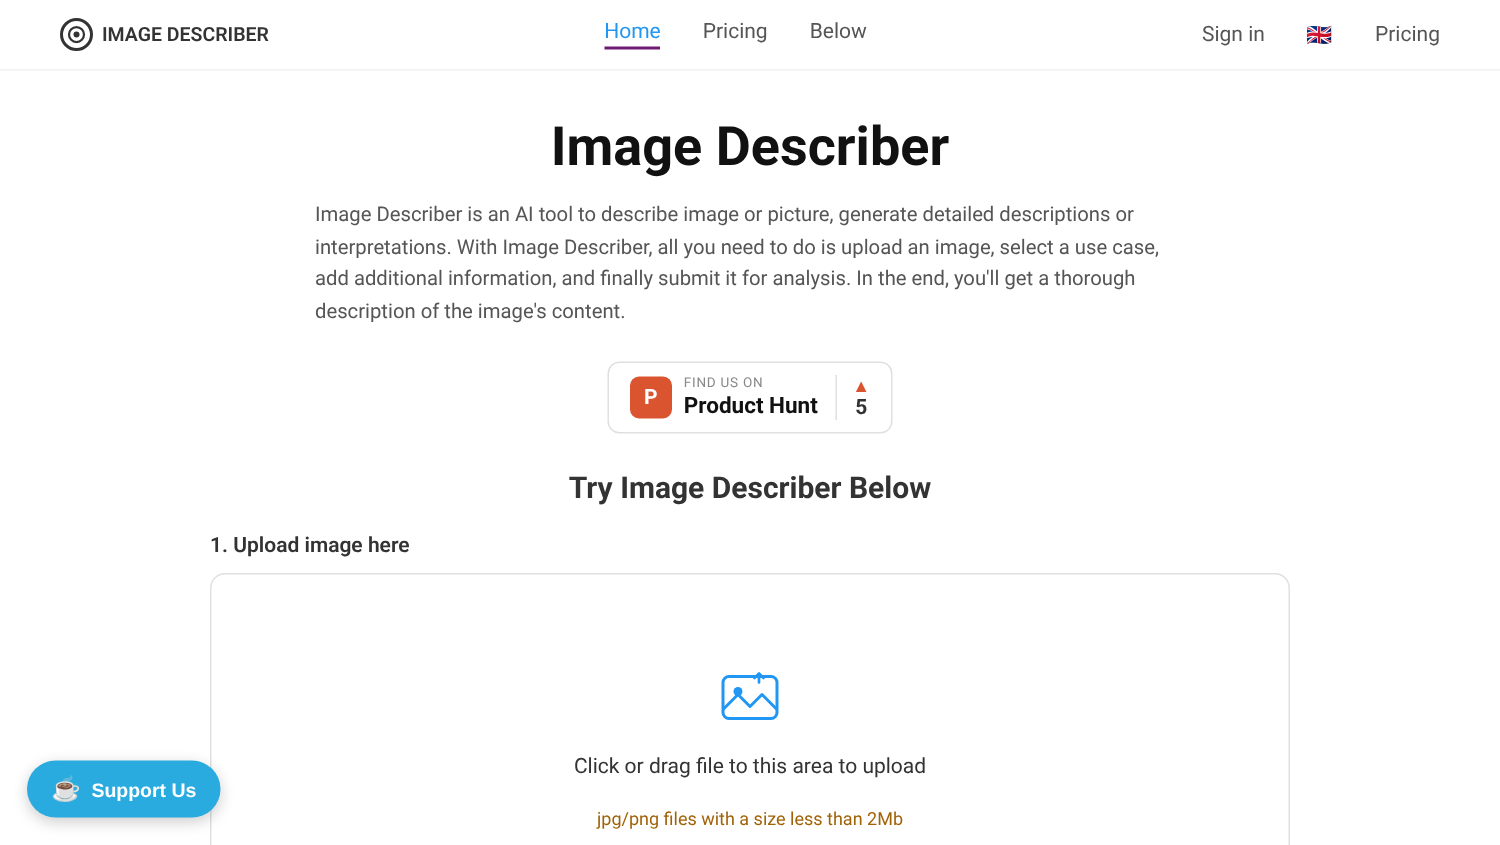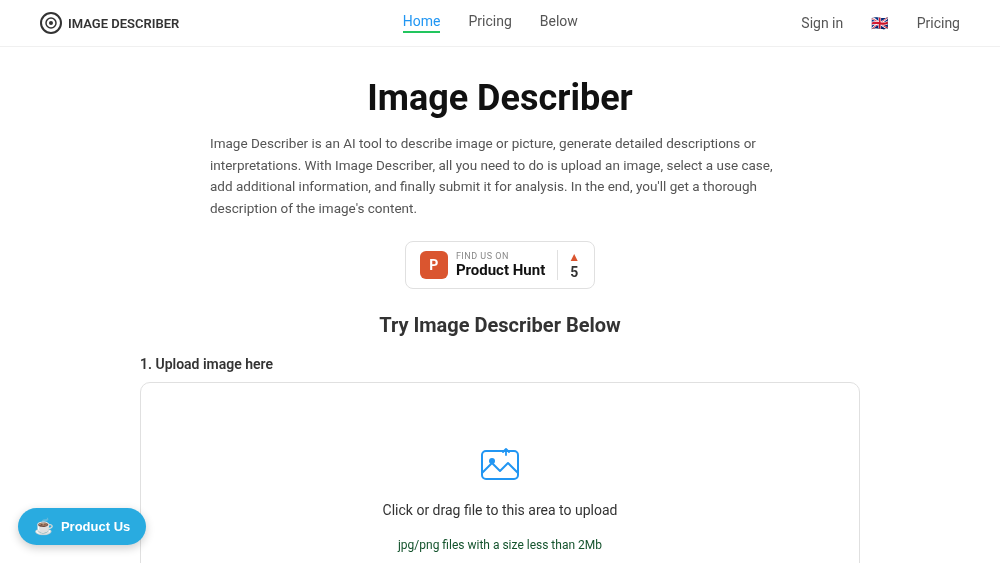--- a/index.html
+++ b/index.html
@@ -7,21 +7,21 @@
 
     
     .navbar {
       display: flex; align-items: center; justify-content: space-between;
       padding: 12px 40px; border-bottom: 1px solid #f0f0f0;
     }
     .navbar-logo { display: flex; align-items: center; gap: 6px; font-size: 13px; font-weight: 600; color: #333; }
     .logo-icon { width: 22px; height: 22px; border: 2px solid #333; border-radius: 50%; display: flex; align-items: center; justify-content: center; font-size: 10px; }
     .navbar-nav { display: flex; gap: 28px; }
     .nav-link { text-decoration: none; color: #555; font-size: 14px; }
-    .nav-link.active { color: #2196F3; border-bottom: 2px solid #22c55e; padding-bottom: 2px; }
+    .nav-link.active { color: #2196F3; border-bottom: 2px solid #701a75; padding-bottom: 2px; }
     .navbar-right { display: flex; align-items: center; gap: 28px; font-size: 14px; color: #555; }
 
     
     .main { max-width: 760px; margin: 0 auto; padding: 30px 20px 40px; }
 
     
     .hero-title { font-size: 36px; font-weight: 700; text-align: center; margin-bottom: 14px; color: #111; }
     .hero-desc { text-align: left; color: #555; font-size: 13.5px; line-height: 1.6; max-width: 580px; margin: 0 auto 22px; }
 
     
@@ -53,21 +53,21 @@
     
     .section-label { font-size: 14px; font-weight: 600; color: #333; margin-bottom: 10px; }
     .upload-area {
       border: 1.5px solid #e0e0e0; border-radius: 10px;
       padding: 60px 20px; text-align: center; margin-bottom: 22px;
       background: #fff; cursor: pointer;
     }
     .upload-icon { margin-bottom: 12px; }
     .upload-icon svg { width: 44px; height: 44px; }
     .upload-text { font-size: 14px; color: #333; margin-bottom: 20px; }
-    .upload-hint { font-size: 12px; color: #14532d; }
+    .upload-hint { font-size: 12px; color: #a16207; }
 
     
     .support-btn {
       position: fixed; bottom: 18px; left: 18px;
       background: #29ABE0; color: white; border: none; border-radius: 22px;
       padding: 9px 16px; font-size: 13px; font-weight: 600;
       display: flex; align-items: center; gap: 7px; cursor: pointer;
       box-shadow: 0 3px 10px rgba(0,0,0,0.2);
     }
     .coffee-icon { font-size: 16px; }
@@ -131,14 +131,14 @@
       </svg>
     </div>
     <div class="upload-text">Click or drag file to this area to upload</div>
     <div class="upload-hint">jpg/png files with a size less than 2Mb</div>
   </div>
 
 </main>
 
 <button class="support-btn">
   <span class="coffee-icon">☕</span>
-  <span>Product Us</span>
+  <span>Support Us</span>
 </button>
 
 </body></html>

